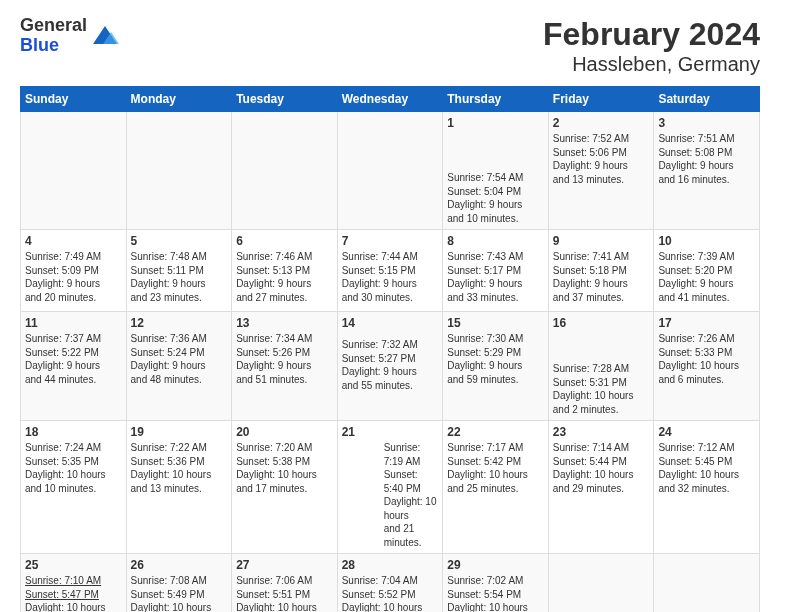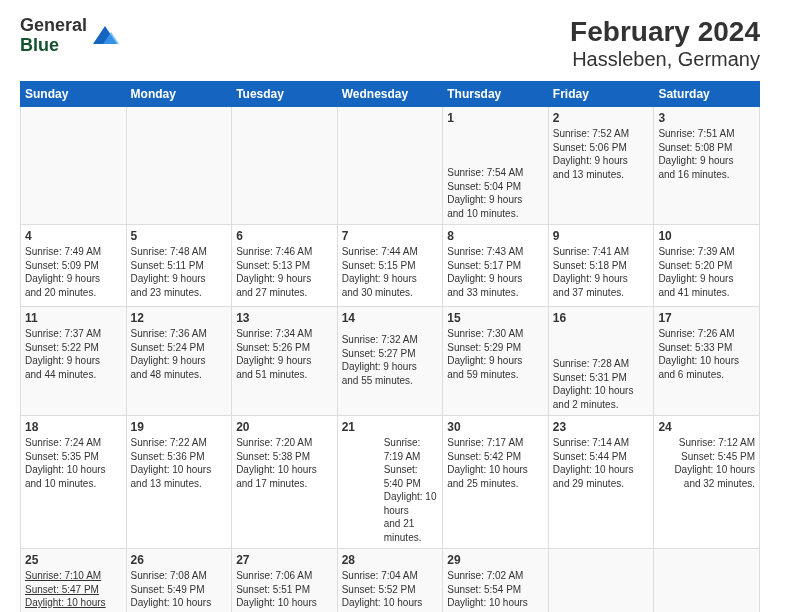--- a/index.html
+++ b/index.html
@@ -30,21 +30,21 @@
     }
     .logo-icon {
       width: 28px;
       height: 28px;
       margin-left: 4px;
     }
     .title-block {
       text-align: right;
     }
     .month-year {
-      font-size: 28px;
+      font-size: 32px;
       font-weight: bold;
       color: #333;
     }
     .location {
       font-size: 20px;
       color: #333;
     }
     table {
       width: 100%;
       border-collapse: collapse;
@@ -92,21 +92,21 @@
     }
   </style>
 </head>
 <body>
 
 <div class="container">
   <div class="header">
     <div class="logo">
       <div class="logo-text">
         <span style="font-size:18px;font-weight:bold;color:#333;">General</span>
-        <span style="font-size:18px;font-weight:bold;color:#14532d;">Blue</span>
+        <span style="font-size:18px;font-weight:bold;color:#1d4ed8;">Blue</span>
       </div>
       <svg class="logo-icon" viewBox="0 0 28 28">
         <polygon points="14,4 26,22 2,22" fill="#1565c0"></polygon>
         <polygon points="20,10 28,22 12,22" fill="#42a5f5" opacity="0.7"></polygon>
       </svg>
     </div>
     <div class="title-block">
       <div class="month-year">February 2024</div>
       <div class="location">Hassleben, Germany</div>
     </div>
@@ -277,36 +277,36 @@
 and 17 minutes.</div>
           </td>
           <td>
             <span class="day-num">21</span>
             <div class="day-info" style="white-space: pre-line; margin-left: 42px;">Sunrise: 7:19 AM
 Sunset: 5:40 PM
 Daylight: 10 hours
 and 21 minutes.</div>
           </td>
           <td>
-            <span class="day-num">30</span>
+            <span class="day-num">22</span>
             <div class="day-info" style="white-space: pre-line;">Sunrise: 7:17 AM
 Sunset: 5:42 PM
 Daylight: 10 hours
 and 25 minutes.</div>
           </td>
           <td>
             <span class="day-num">23</span>
             <div class="day-info" style="white-space: pre-line;">Sunrise: 7:14 AM
 Sunset: 5:44 PM
 Daylight: 10 hours
 and 29 minutes.</div>
           </td>
           <td>
             <span class="day-num">24</span>
-            <div class="day-info" style="white-space: pre-line; text-align: right;">Sunrise: 7:12 AM
+            <div class="day-info" style="white-space: pre-line;">Sunrise: 7:12 AM
 Sunset: 5:45 PM
 Daylight: 10 hours
 and 32 minutes.</div>
           </td>
         </tr>
         <tr>
           <td>
             <span class="day-num">25</span>
             <div class="day-info" style="white-space: pre-line; text-decoration: underline;">Sunrise: 7:10 AM
 Sunset: 5:47 PM

